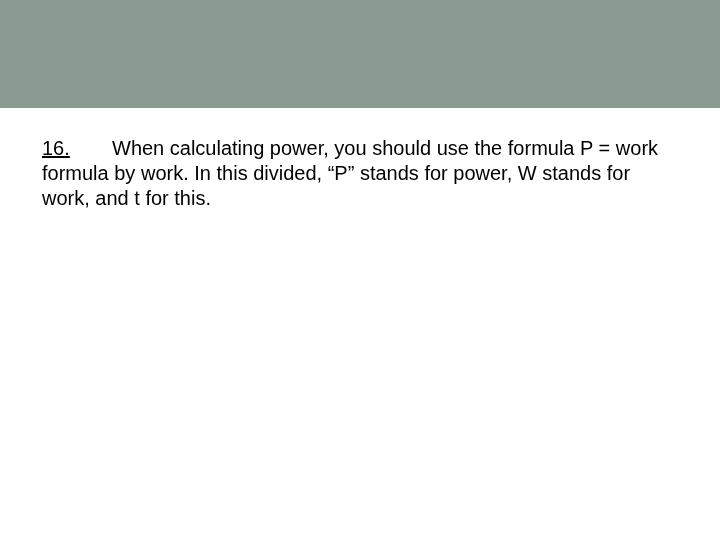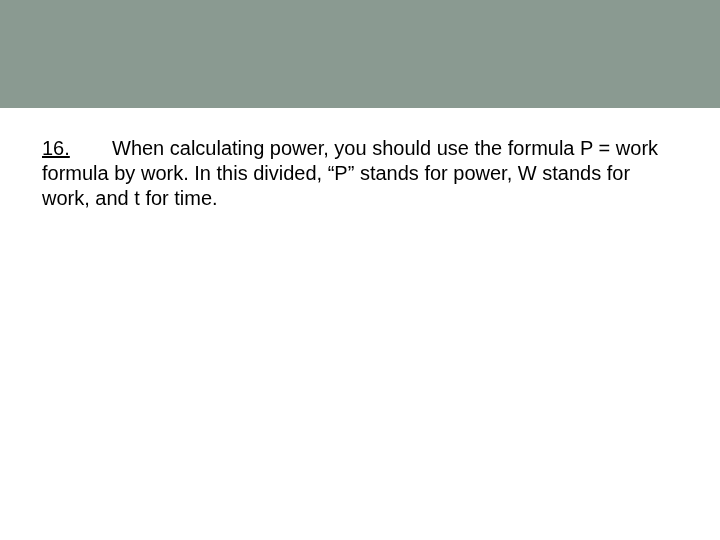--- a/index.html
+++ b/index.html
@@ -35,15 +35,15 @@
     .ul-word {
     }
   </style>
 </head>
 <body>
 
 <div class="header-bar"></div>
 
 <div class="content">
   <p class="paragraph">
-    <span class="qnum">16.</span><span>When calculating power, you should use the formula </span><span>P = </span><span class="ul-word">work</span><span> formula by </span><span class="ul-word">work</span><span>.  In this divided, “P” stands for power, </span><span class="ul-word">W </span><span>stands for work, and </span><span class="ul-word">t</span><span> for time.</span>
+    <span class="qnum">16.</span><span>When calculating power, you should use the formula </span><span>P = </span><span class="ul-word">work</span><span> formula by </span><span class="ul-word">work</span><span>.  In this divided, “P” stands for power, </span><span class="ul-word">W </span><span>stands for work, and </span><span class="ul-word">t</span><span> for this.</span>
   </p>
 </div>
 
 </body></html>

